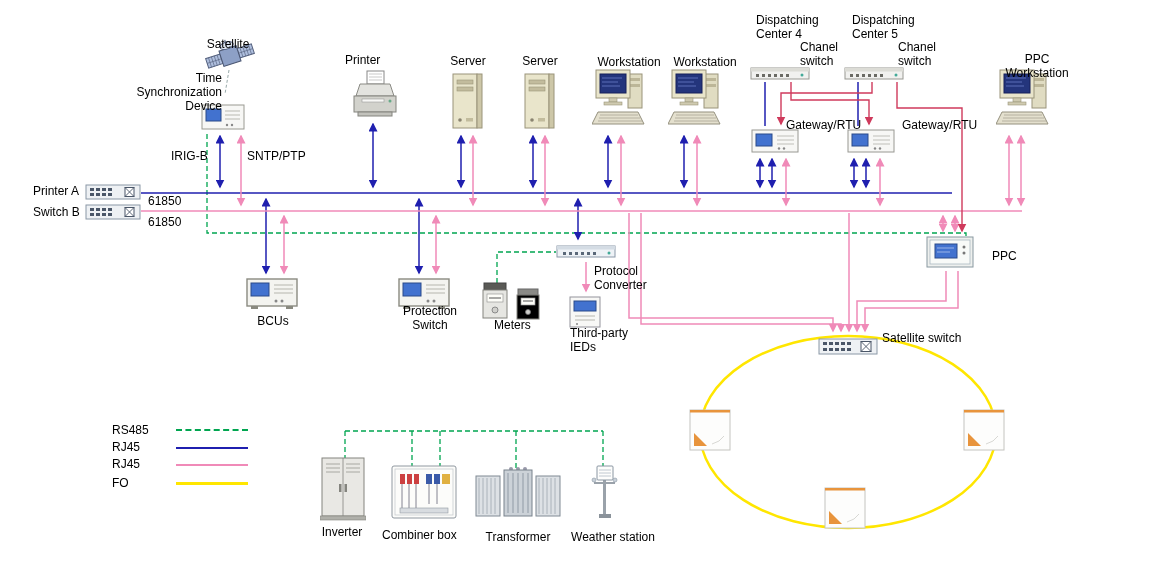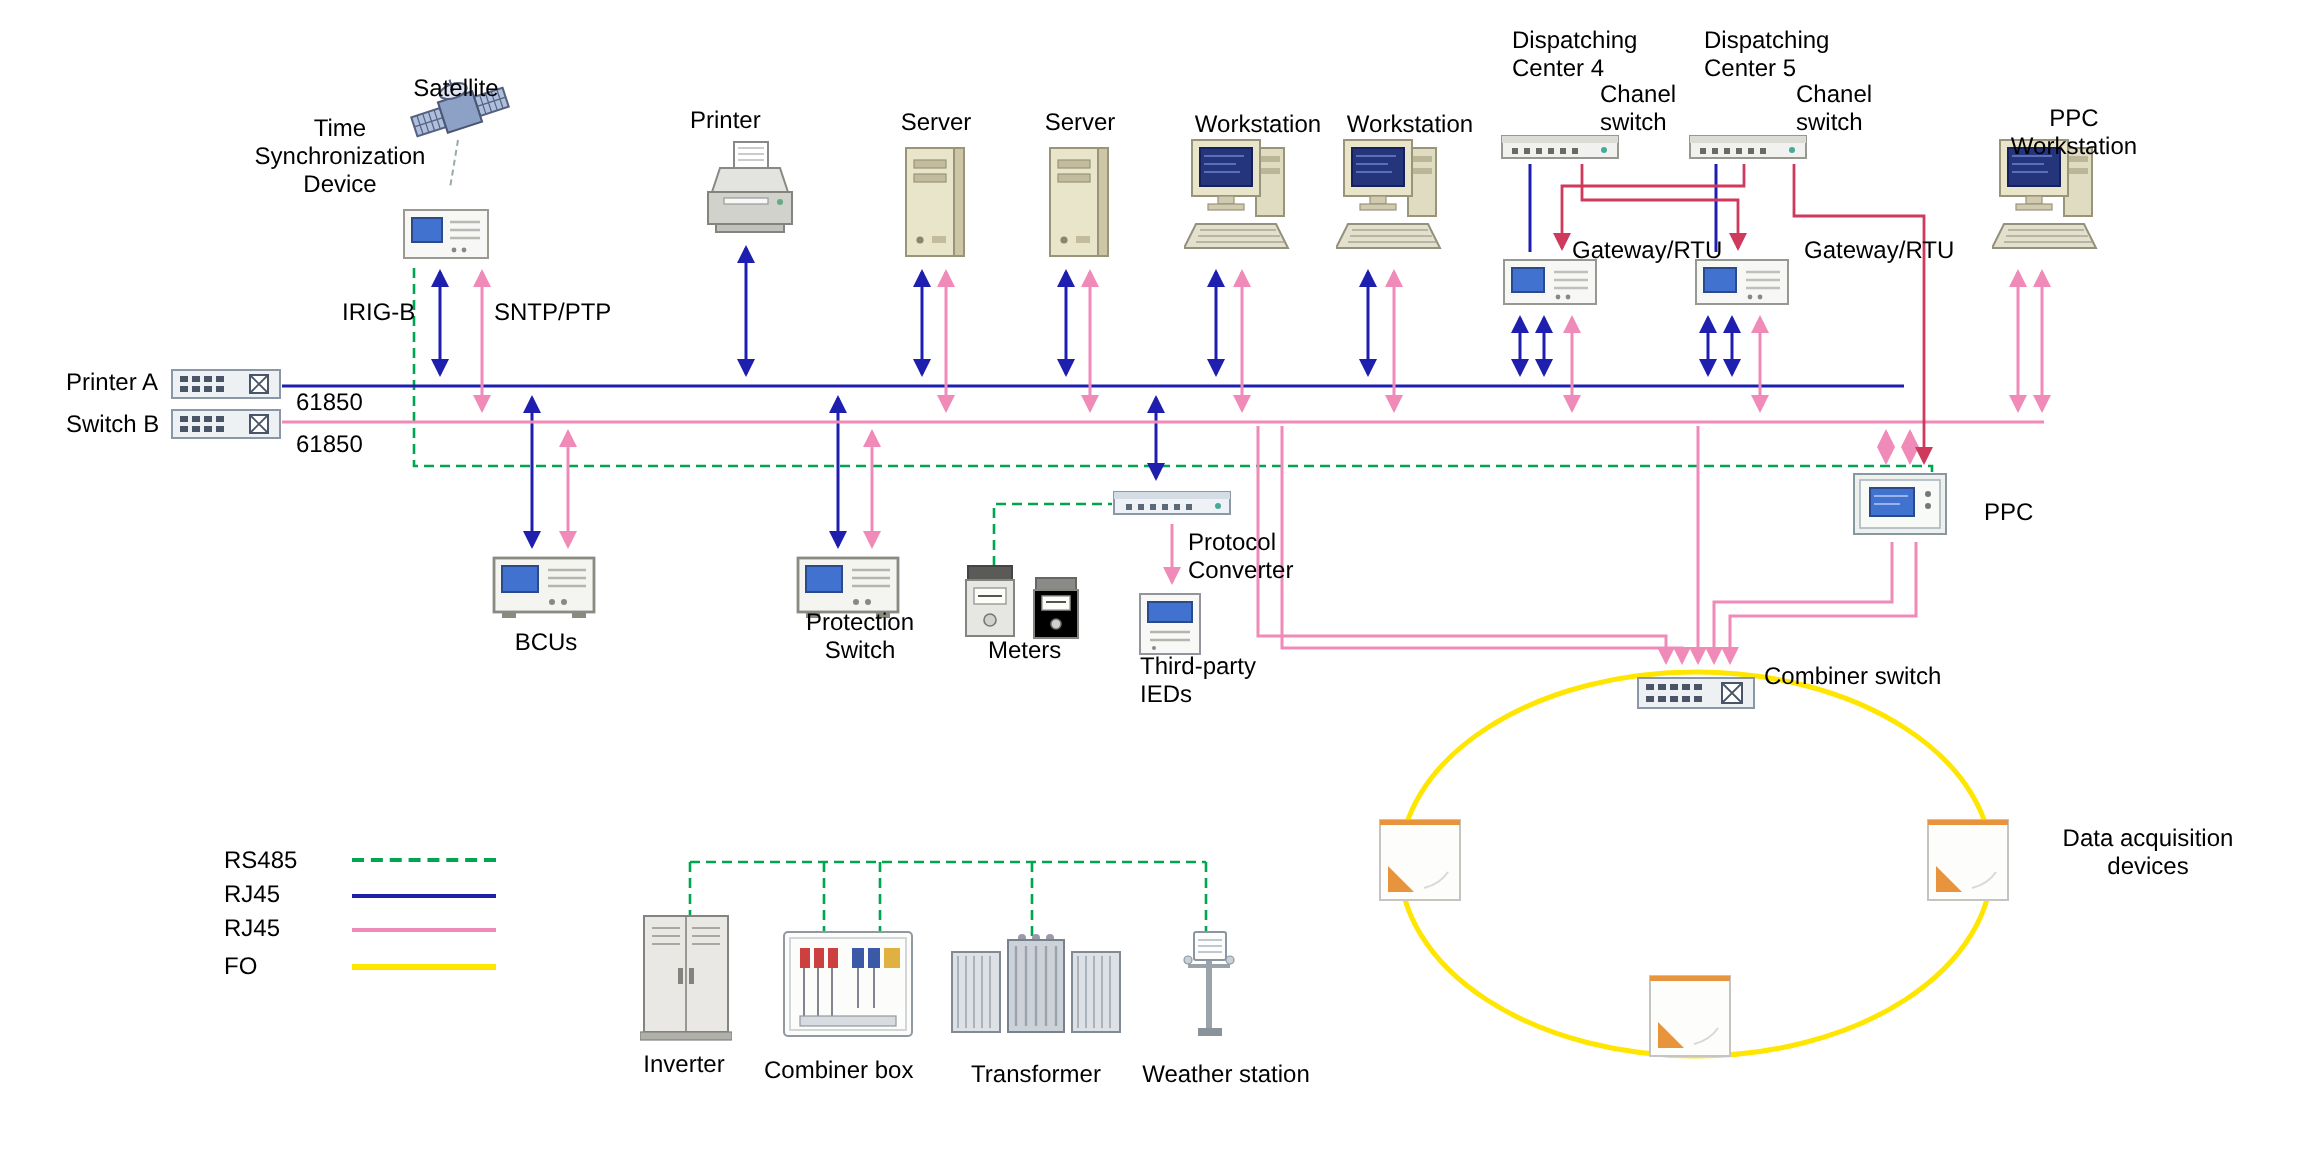--- a/index.html
+++ b/index.html
@@ -466,21 +466,21 @@
   <div class="icon" style="left:823px;top:484px">
     <svg width="44" height="48" viewBox="0 0 44 48">
       <rect x="2" y="4" width="40" height="40" fill="#fdfdfc" stroke="#c4c4c0"></rect>
       <rect x="2" y="4" width="40" height="2.5" fill="#e8943c"></rect>
       <polygon points="6,40 19,40 6,27" fill="#e8943c"></polygon>
       <path d="M24,38 q8,-2 12,-8" stroke="#d8d8d4" fill="none"></path>
     </svg>
   </div>
 
   <div class="lbl" style="left:190px;top:37px;width:76px;text-align:center">Satellite</div>
-  <div class="lbl" style="left:118px;top:57px;width:104px;text-align:center">Time Synchronization Device</div>
+  <div class="lbl" style="left:118px;top:71px;width:104px;text-align:right">Time Synchronization Device</div>
   <div class="lbl" style="left:345px;top:53px;width:64px;text-align:left">Printer</div>
   <div class="lbl" style="left:436px;top:54px;width:64px;text-align:center">Server</div>
   <div class="lbl" style="left:508px;top:54px;width:64px;text-align:center">Server</div>
   <div class="lbl" style="left:588px;top:55px;width:82px;text-align:center">Workstation</div>
   <div class="lbl" style="left:664px;top:55px;width:82px;text-align:center">Workstation</div>
   <div class="lbl" style="left:756px;top:13px;width:74px">Dispatching Center 4</div>
   <div class="lbl" style="left:800px;top:40px;width:52px">Chanel switch</div>
   <div class="lbl" style="left:852px;top:13px;width:74px">Dispatching Center 5</div>
   <div class="lbl" style="left:898px;top:40px;width:52px">Chanel switch</div>
   <div class="lbl" style="left:994px;top:52px;width:86px;text-align:center">PPC Workstation</div>
@@ -491,22 +491,21 @@
   <div class="lbl" style="left:33px;top:184px">Printer A</div>
   <div class="lbl" style="left:33px;top:205px">Switch B</div>
   <div class="lbl" style="left:148px;top:194px">61850</div>
   <div class="lbl" style="left:148px;top:215px">61850</div>
   <div class="lbl" style="left:243px;top:314px;width:60px;text-align:center">BCUs</div>
   <div class="lbl" style="left:394px;top:304px;width:72px;text-align:center">Protection Switch</div>
   <div class="lbl" style="left:494px;top:318px;width:60px;text-align:left">Meters</div>
   <div class="lbl" style="left:594px;top:264px;width:74px">Protocol Converter</div>
   <div class="lbl" style="left:570px;top:326px;width:78px">Third-party IEDs</div>
   <div class="lbl" style="left:992px;top:249px">PPC</div>
-  <div class="lbl" style="left:882px;top:331px">Combiner switch</div>
-  <div class="lbl" style="left:1016px;top:412px;width:116px;text-align:center">Data acquisition devices</div>
+  <div class="lbl" style="left:882px;top:331px">Satellite switch</div>
   <div class="lbl" style="left:311px;top:525px;width:62px;text-align:center">Inverter</div>
   <div class="lbl" style="left:382px;top:528px;width:86px;text-align:left">Combiner box</div>
   <div class="lbl" style="left:473px;top:530px;width:90px;text-align:center">Transformer</div>
   <div class="lbl" style="left:561px;top:530px;width:104px;text-align:center">Weather station</div>
 
   <div class="lbl" style="left:112px;top:423px">RS485</div>
   <div class="legend-line" style="top:429px;border-top:2px dashed #00a550"></div>
   <div class="lbl" style="left:112px;top:440px">RJ45</div>
   <div class="legend-line" style="top:447px;border-top:2px solid #1f1faf"></div>
   <div class="lbl" style="left:112px;top:457px">RJ45</div>

